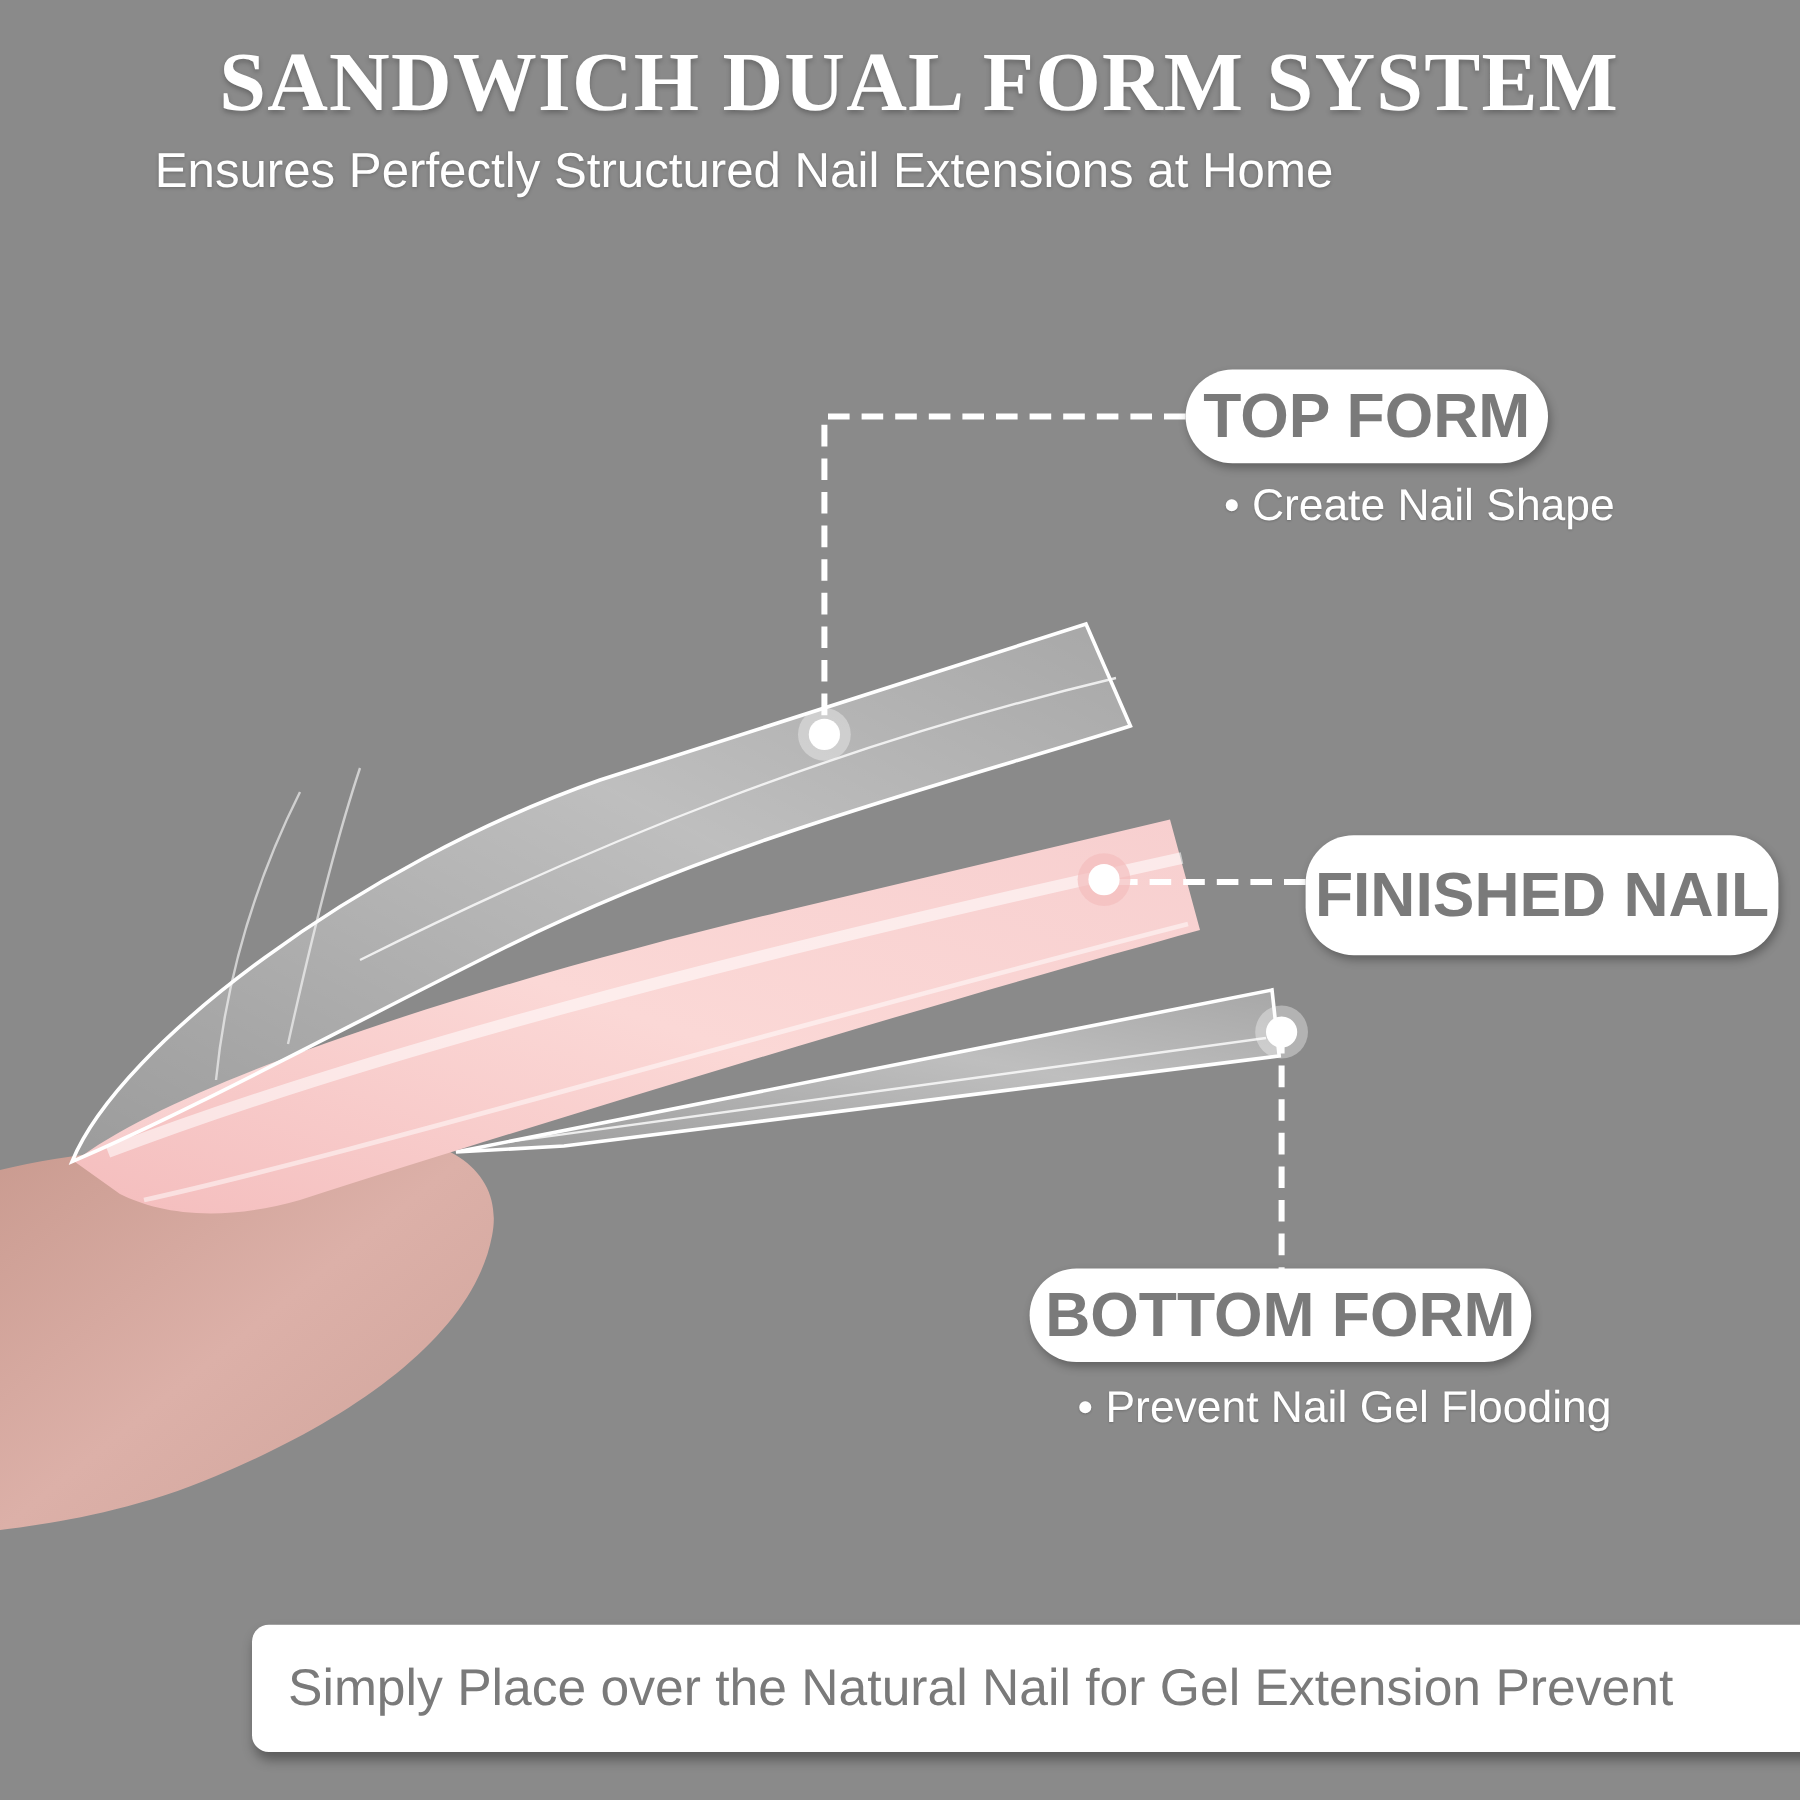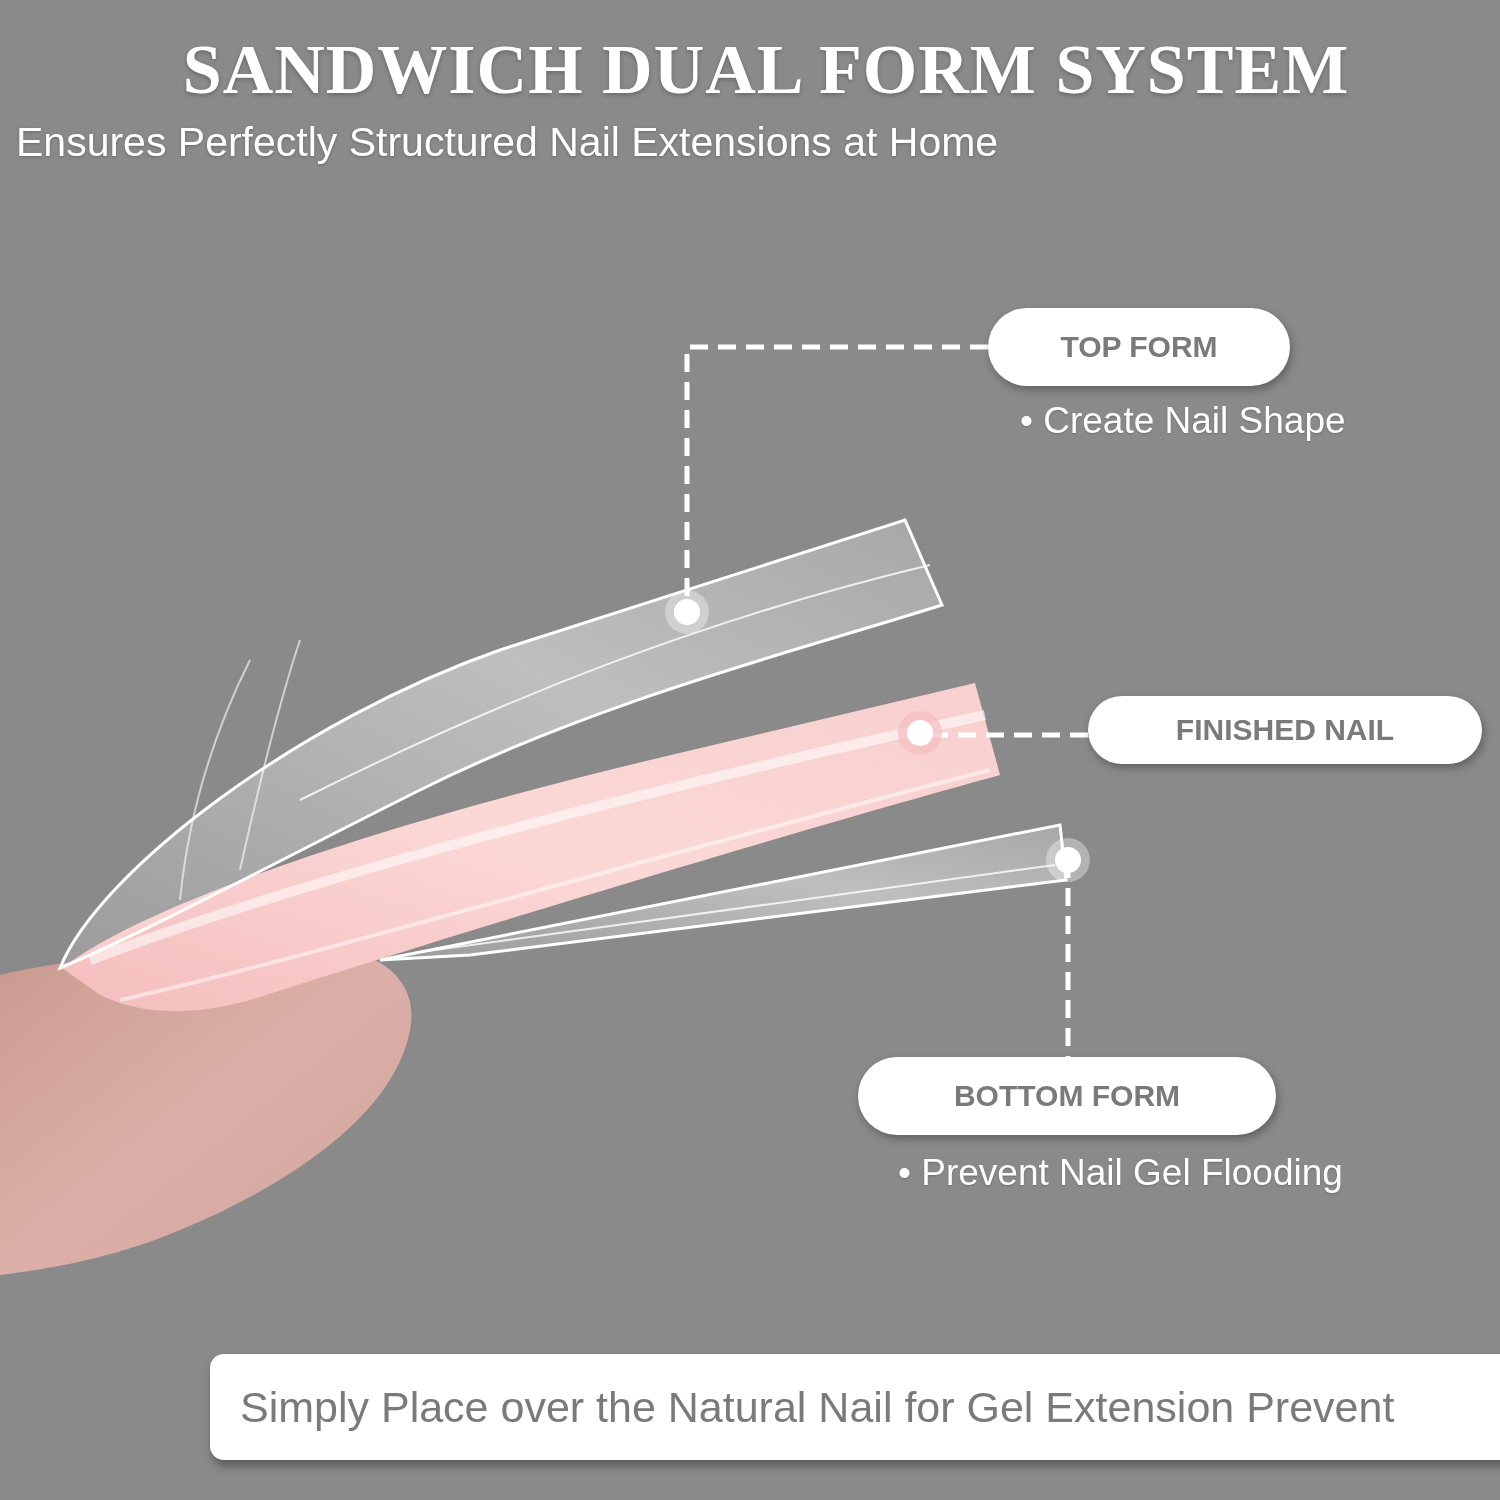--- a/index.html
+++ b/index.html
@@ -10,31 +10,30 @@
     font-family:"Liberation Sans", sans-serif;
   }
   .title {
     position:absolute; left:16px; top:30px; width:1500px; text-align:center;
     font-family:"Liberation Serif", serif; font-weight:bold;
     font-size:70px; color:#ffffff; letter-spacing:1px;
     text-shadow:0 2px 4px rgba(0,0,0,0.25);
     line-height:80px;
   }
   .subtitle {
-    position:absolute; left:0; top:118px; width:1240px; text-align:left;
+    position:absolute; left:0; top:118px; width:1240px; text-align:center;
     font-size:41px; color:#ffffff;
     text-shadow:0 1px 3px rgba(0,0,0,0.25);
     line-height:48px;
-    margin-left:16px;
   }
   .illustration { position:absolute; left:0; top:0; width:1500px; height:1500px; }
   .pill {
     position:absolute; background:#ffffff; border-radius:40px;
     box-shadow:2px 4px 8px rgba(0,0,0,0.3);
-    color:#7a7a7a; font-weight:bold; font-size:30px;
+    color:#7a7a7a; font-weight:bold; font-size:52px;
     display:flex; align-items:center; justify-content:center;
   }
   .note {
     position:absolute; color:#ffffff; font-size:37px;
     text-shadow:0 1px 2px rgba(0,0,0,0.2);
   }
   .bottom-box {
     position:absolute; left:210px; top:1354px; width:1310px; height:106px;
     background:#ffffff; border-radius:14px;
     box-shadow:2px 6px 10px rgba(0,0,0,0.35);
@@ -104,21 +103,21 @@
     <circle cx="1068" cy="860" r="22" fill="#ffffff" opacity="0.35"></circle>
     <circle cx="1068" cy="860" r="13" fill="#ffffff"></circle>
   </g>
 </svg>
 
 <div class="pill" style="left:988px; top:308px; width:302px; height:78px;">
   <span>TOP FORM</span>
 </div>
 <div class="note" style="left:986px; top:400px;margin-left:34px;">• Create Nail Shape</div>
 
-<div class="pill" style="left:1088px; top:696px; width:394px; height:68px;">
+<div class="pill" style="left:1088px; top:696px; width:394px; height:100px;">
   <span>FINISHED NAIL</span>
 </div>
 
 <div class="pill" style="left:858px; top:1057px; width:418px; height:78px;">
   <span>BOTTOM FORM</span>
 </div>
 <div class="note" style="left:856px; top:1152px;margin-left:42px;">• Prevent Nail Gel Flooding</div>
 
 <div class="bottom-box">
   <span>Simply Place over the Natural Nail for Gel Extension Prevent</span>

